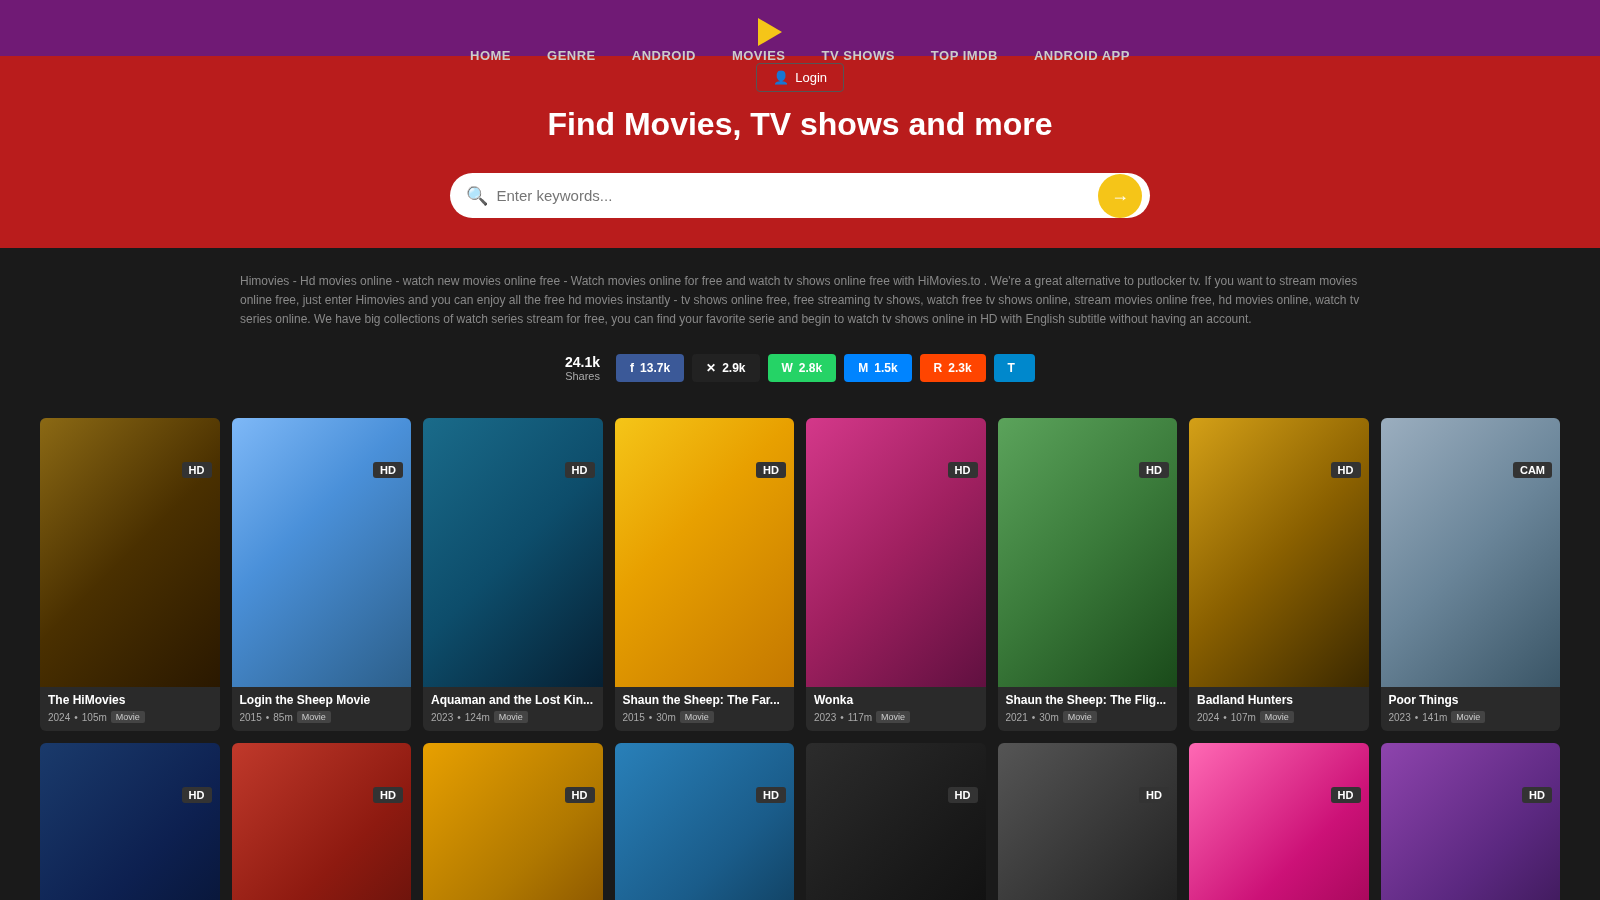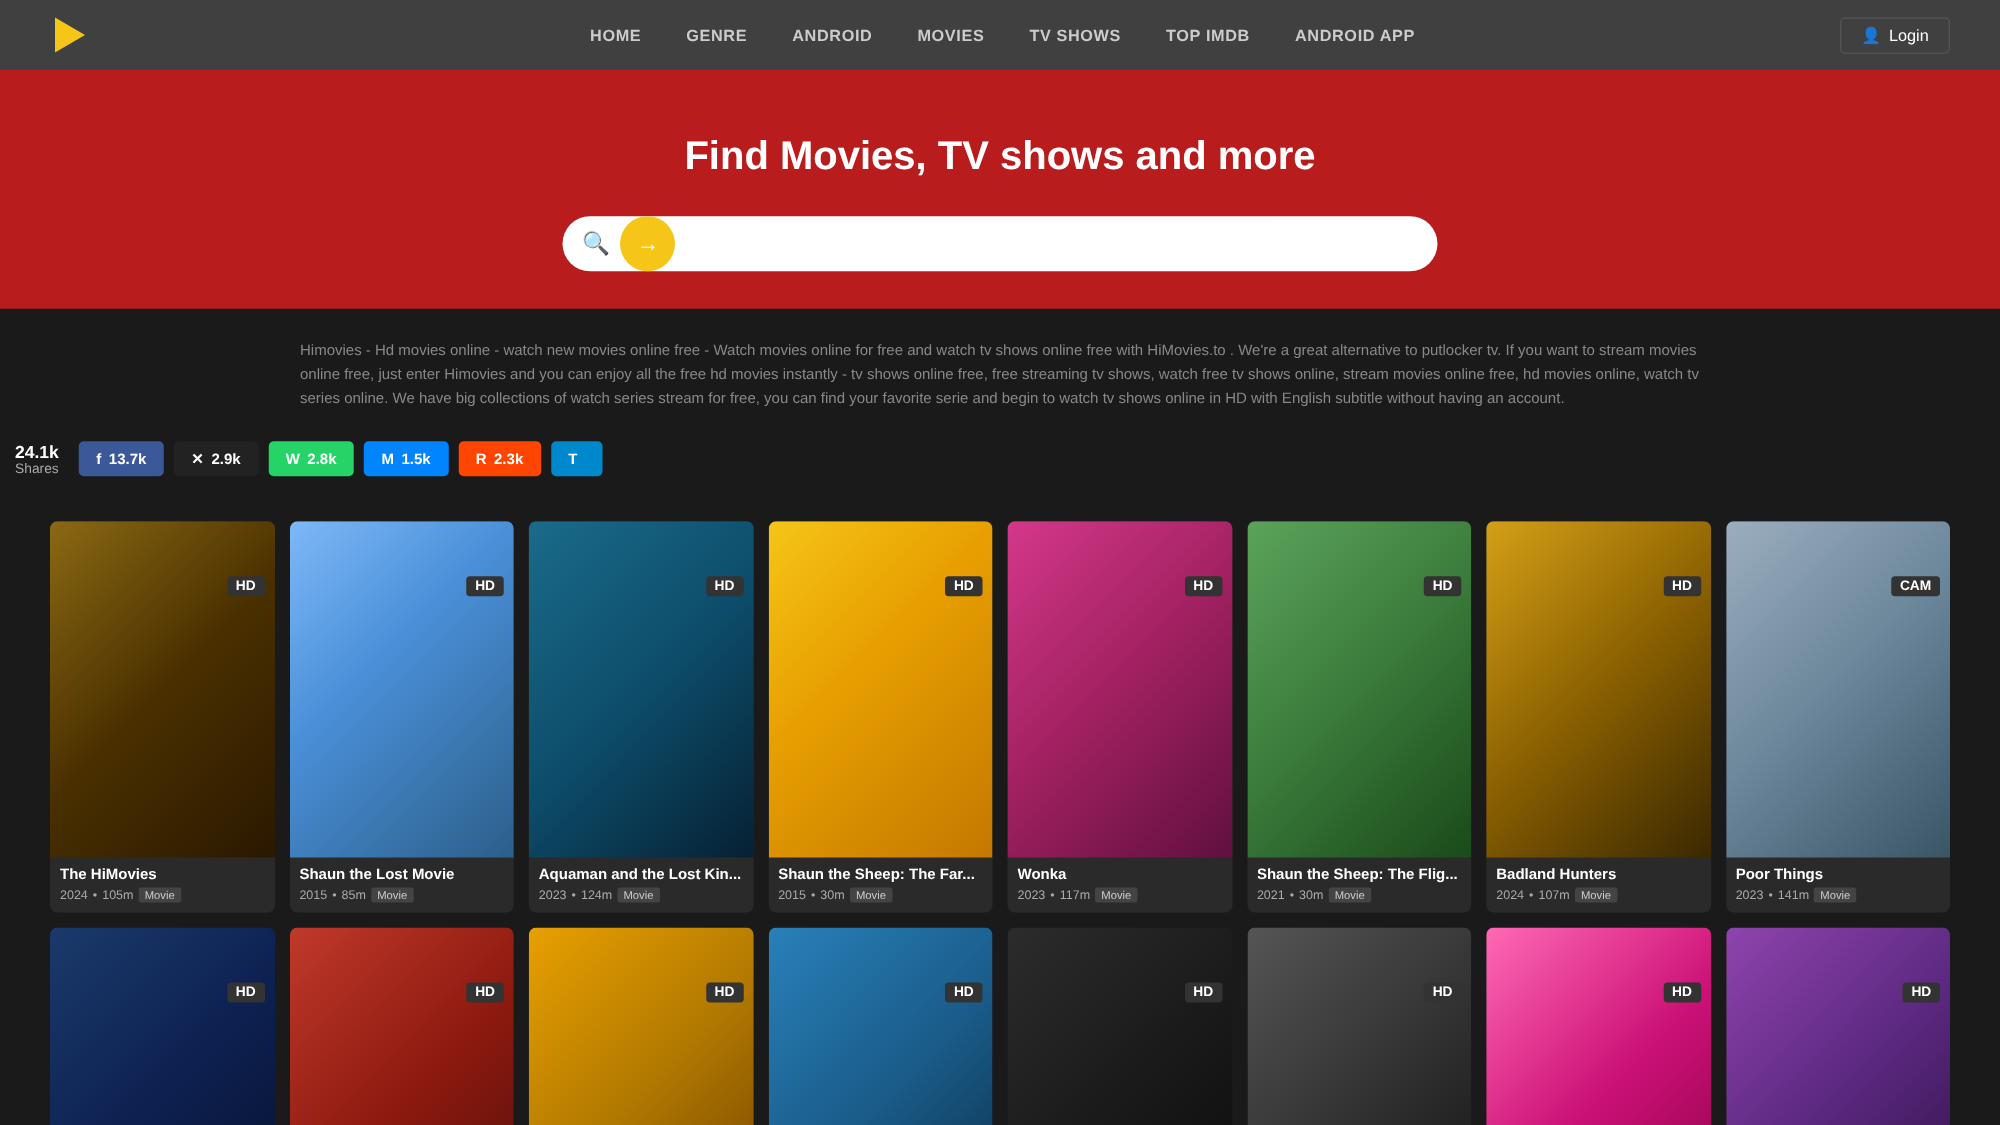--- a/index.html
+++ b/index.html
@@ -9,23 +9,24 @@
       font-family: Arial, sans-serif;
       min-height: 900px;
       overflow-x: hidden;
     }
     
     .navbar {
       display: flex;
       align-items: center;
       padding: 16px 40px;
       height: 56px;
-      background: #404040;
+      background: #701a75;
       position: relative;
       z-index: 10;
+      flex-direction: column;
     }
     .logo-wrap {
       display: flex;
       align-items: center;
       margin-right: 60px;
     }
     .logo-icon {
       width: 32px;
       height: 32px;
     }
@@ -112,24 +113,23 @@
       margin: 24px auto;
       padding: 0 40px;
       font-size: 12px;
       color: #888;
       line-height: 1.6;
     }
     
     .share-bar {
       display: flex;
       align-items: center;
-      justify-content: flex-start;
+      justify-content: center;
       gap: 8px;
       margin: 16px 0;
-      padding-left: 12px;
     }
     .share-total {
       text-align: center;
       font-size: 11px;
       color: #aaa;
       margin-right: 8px;
     }
     .share-total .num { font-size: 14px; font-weight: bold; color: #fff; }
     .share-btn {
       display: flex;
@@ -273,20 +273,21 @@
   <button class="login-btn">
     <span>👤</span>
     <span>Login</span>
   </button>
 </nav>
 
 <div class="hero">
   <h1 class="hero-title">Find Movies, TV shows and more</h1>
   <div class="search-bar">
     <span class="search-icon-wrap">🔍</span>
+    <input class="search-input" type="text" placeholder="Enter keywords..." style="">
     <button class="search-btn">→</button>
   </div>
 </div>
 
 <p class="desc-text">Himovies - Hd movies online - watch new movies online free - Watch movies online for free and watch tv shows online free with HiMovies.to . We're a great alternative to putlocker tv. If you want to stream movies online free, just enter Himovies and you can enjoy all the free hd movies instantly - tv shows online free, free streaming tv shows, watch free tv shows online, stream movies online free, hd movies online, watch tv series online. We have big collections of watch series stream for free, you can find your favorite serie and begin to watch tv shows online in HD with English subtitle without having an account.</p>
 
 <div class="share-bar">
   <div class="share-total">
     <div class="num">24.1k</div>
     <div>Shares</div>
@@ -330,21 +331,21 @@
             <span>•</span>
             <span>105m</span>
             <span class="meta-badge">Movie</span>
           </div>
         </div>
       </div>
       <div class="movie-card">
         <div class="movie-poster-bg poster-shaun1" style="width:100%;aspect-ratio:2/3;"></div>
         <span class="quality-badge badge-hd">HD</span>
         <div class="movie-info">
-          <div class="movie-title-text">Shaun the Lost Movie</div>
+          <div class="movie-title-text">Login the Sheep Movie</div>
           <div class="movie-meta">
             <span>2015</span>
             <span>•</span>
             <span>85m</span>
             <span class="meta-badge">Movie</span>
           </div>
         </div>
       </div>
       <div class="movie-card">
         <div class="movie-poster-bg poster-aquaman" style="width:100%;aspect-ratio:2/3;"></div>

